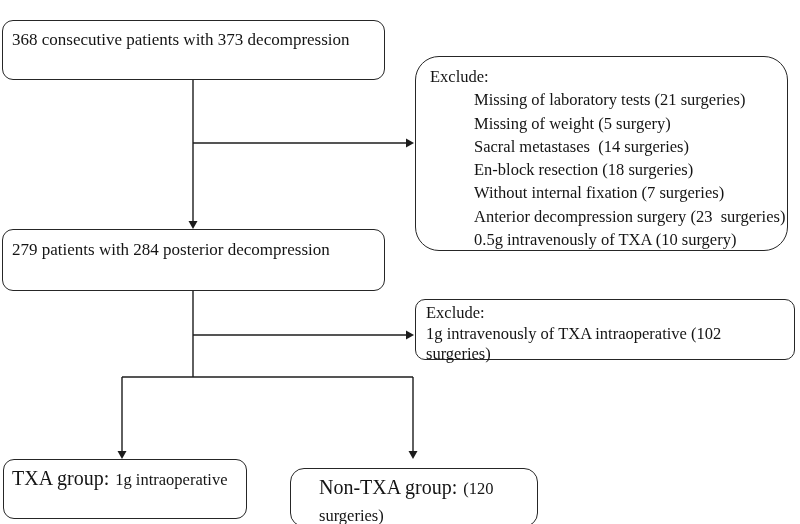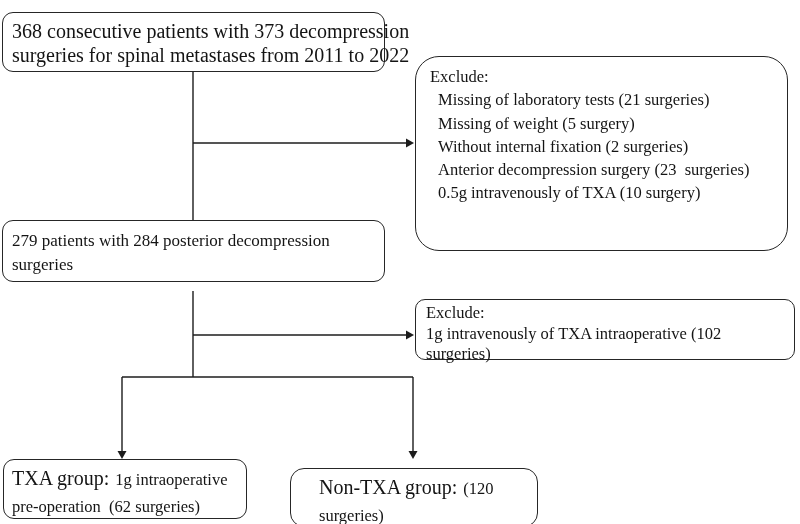--- a/index.html
+++ b/index.html
@@ -19,34 +19,34 @@
   }
   .fbox {
     position: absolute;
     border: 1.6px solid #262626;
     background: #ffffff;
     box-sizing: border-box;
   }
   .bline { white-space: pre; }
 
   .box-initial {
-    left: 2px; top: 12px; width: 383px; height: 60px;
+    left: 2px; top: 20px; width: 383px; height: 60px;
     border-radius: 11px;
     padding: 7px 9px 0 9px;
-    font-size: 20px; line-height: 23.5px;
+    font-size: 17px; line-height: 23.5px;
   }
   .box-exclude1 {
     left: 415px; top: 56px; width: 373px; height: 195px;
     border-radius: 24px;
     padding: 8px 6px 0 14px;
     font-size: 16.5px; line-height: 23.3px;
   }
-  .box-exclude1 .item { padding-left: 8px; }
+  .box-exclude1 .item { padding-left: 8px; margin-left: 36px; }
   .box-279 {
-    left: 2px; top: 220px; width: 383px; height: 62px;
+    left: 2px; top: 229px; width: 383px; height: 62px;
     border-radius: 11px;
     padding: 8px 9px 0 9px;
     font-size: 17px; line-height: 23.5px;
   }
   .box-exclude2 {
     left: 415px; top: 299px; width: 380px; height: 61px;
     border-radius: 10px;
     padding: 3px 9px 0 10px;
     font-size: 16.5px; line-height: 20.6px;
   }
@@ -91,46 +91,45 @@
       <polygon points="188.5,221 197.5,221 193,229"></polygon>
       <polygon points="406,138.5 406,147.5 414,143"></polygon>
       <polygon points="406,330.5 406,339.5 414,335"></polygon>
       <polygon points="117.5,451 126.5,451 122,459"></polygon>
       <polygon points="408.5,451 417.5,451 413,459"></polygon>
     </g>
   </svg>
 
   <div class="fbox box-initial">
     <div class="bline">368 consecutive patients with 373 decompression</div>
-    <div class="bline">surgeries for spinal metastases from 2011 to 2022</div>
   </div>
 
   <div class="fbox box-exclude1">
     <div class="bline">Exclude:</div>
     <div class="bline item">Missing of laboratory tests (21 surgeries)</div>
     <div class="bline item">Missing of weight (5 surgery)</div>
-    <div class="bline item">Without internal fixation (2 surgeries)</div>
+    <div class="bline item">Sacral metastases  (14 surgeries)</div>
+    <div class="bline item">En-block resection (18 surgeries)</div>
+    <div class="bline item">Without internal fixation (7 surgeries)</div>
     <div class="bline item">Anterior decompression surgery (23  surgeries)</div>
     <div class="bline item">0.5g intravenously of TXA (10 surgery)</div>
   </div>
 
   <div class="fbox box-279">
     <div class="bline">279 patients with 284 posterior decompression</div>
-    <div class="bline">surgeries</div>
   </div>
 
   <div class="fbox box-exclude2">
     <div class="bline">Exclude:</div>
     <div class="bline">1g intravenously of TXA intraoperative (102</div>
     <div class="bline">surgeries)</div>
   </div>
 
   <div class="fbox box-txa">
     <div class="bline"><span class="group-title">TXA group:</span><span class="after-title">1g intraoperative</span></div>
-    <div class="bline">pre-operation  (62 surgeries)</div>
   </div>
 
   <div class="fbox box-nontxa">
     <div class="bline"><span class="group-title">Non-TXA group:</span><span class="after-title">(120</span></div>
     <div class="bline">surgeries)</div>
   </div>
 
 </div>
 
 </body></html>

